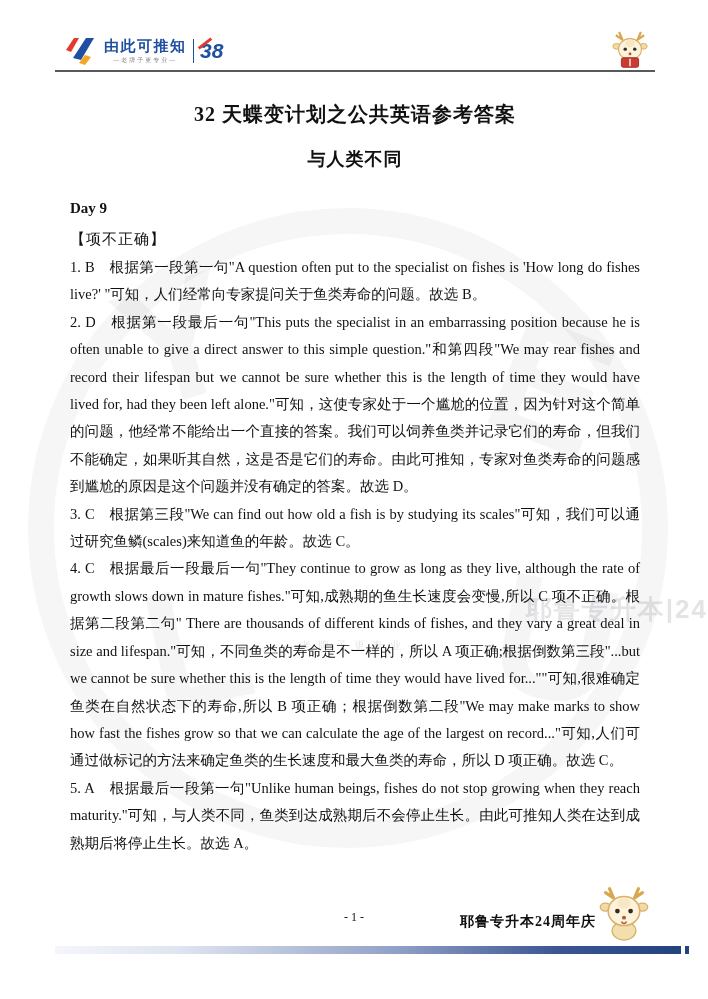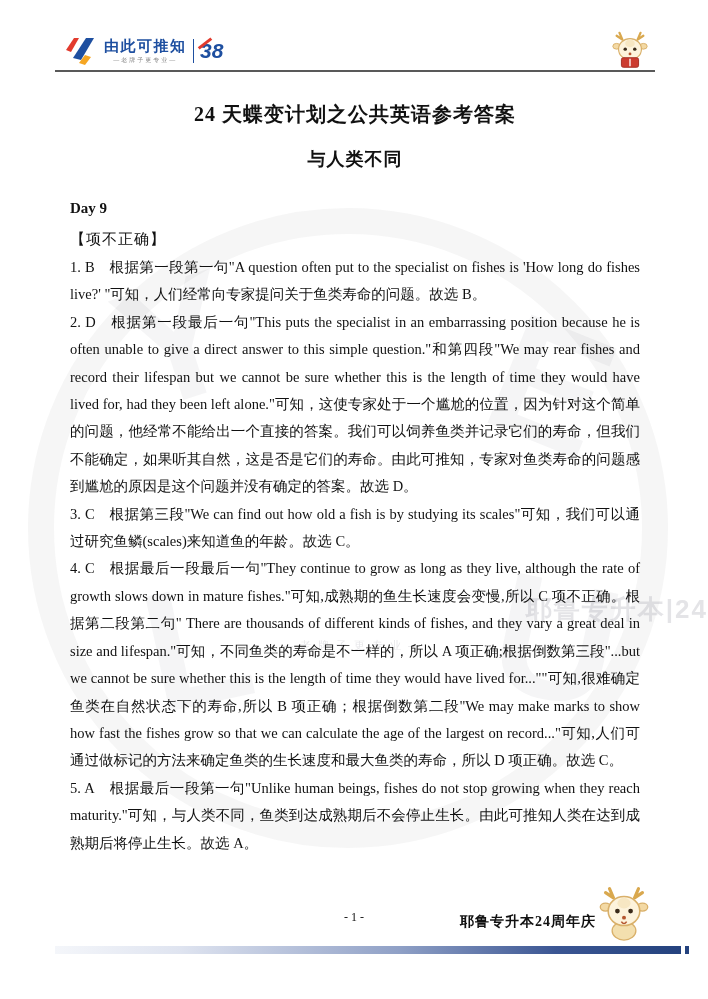--- a/index.html
+++ b/index.html
@@ -119,21 +119,21 @@
       <circle cx="25" cy="19" r="1.8" fill="#3a2a1a"></circle>
       <circle cx="20" cy="24" r="1.5" fill="#b5552e"></circle>
       <rect x="11" y="28" width="18" height="10" rx="2" fill="#cc3b30" stroke="#a32c23" stroke-width="1"></rect>
       <line x1="20" y1="29" x2="20" y2="37" stroke="#ffffff" stroke-width="1.4"></line>
     </svg>
   </span>
 
   <div class="header-rule"></div>
 
   <div class="content">
-    <h1 class="doc-title">24 天蝶变计划之公共英语参考答案</h1>
+    <h1 class="doc-title">32 天蝶变计划之公共英语参考答案</h1>
     <h2 class="doc-subtitle">与人类不同</h2>
     <div class="day-label">Day 9</div>
     <div class="section-label">【项不正确】</div>
     <div class="answers">
       <p>1. B 根据第一段第一句"A question often put to the specialist on fishes is 'How long do fishes live?' "可知，人们经常向专家提问关于鱼类寿命的问题。故选 B。</p>
       <p>2. D 根据第一段最后一句"This puts the specialist in an embarrassing position because he is often unable to give a direct answer to this simple question."和第四段"We may rear fishes and record their lifespan but we cannot be sure whether this is the length of time they would have lived for, had they been left alone."可知，这使专家处于一个尴尬的位置，因为针对这个简单的问题，他经常不能给出一个直接的答案。我们可以饲养鱼类并记录它们的寿命，但我们不能确定，如果听其自然，这是否是它们的寿命。由此可推知，专家对鱼类寿命的问题感到尴尬的原因是这个问题并没有确定的答案。故选 D。</p>
       <p>3. C 根据第三段"We can find out how old a fish is by studying its scales"可知，我们可以通过研究鱼鳞(scales)来知道鱼的年龄。故选 C。</p>
       <p>4. C 根据最后一段最后一句"They continue to grow as long as they live, although the rate of growth slows down in mature fishes."可知,成熟期的鱼生长速度会变慢,所以 C 项不正确。根据第二段第二句" There are thousands of different kinds of fishes, and they vary a great deal in size and lifespan."可知，不同鱼类的寿命是不一样的，所以 A 项正确;根据倒数第三段"...but we cannot be sure whether this is the length of time they would have lived for...""可知,很难确定鱼类在自然状态下的寿命,所以 B 项正确；根据倒数第二段"We may make marks to show how fast the fishes grow so that we can calculate the age of the largest on record..."可知,人们可通过做标记的方法来确定鱼类的生长速度和最大鱼类的寿命，所以 D 项正确。故选 C。</p>
       <p>5. A 根据最后一段第一句"Unlike human beings, fishes do not stop growing when they reach maturity."可知，与人类不同，鱼类到达成熟期后不会停止生长。由此可推知人类在达到成熟期后将停止生长。故选 A。</p>
     </div>

